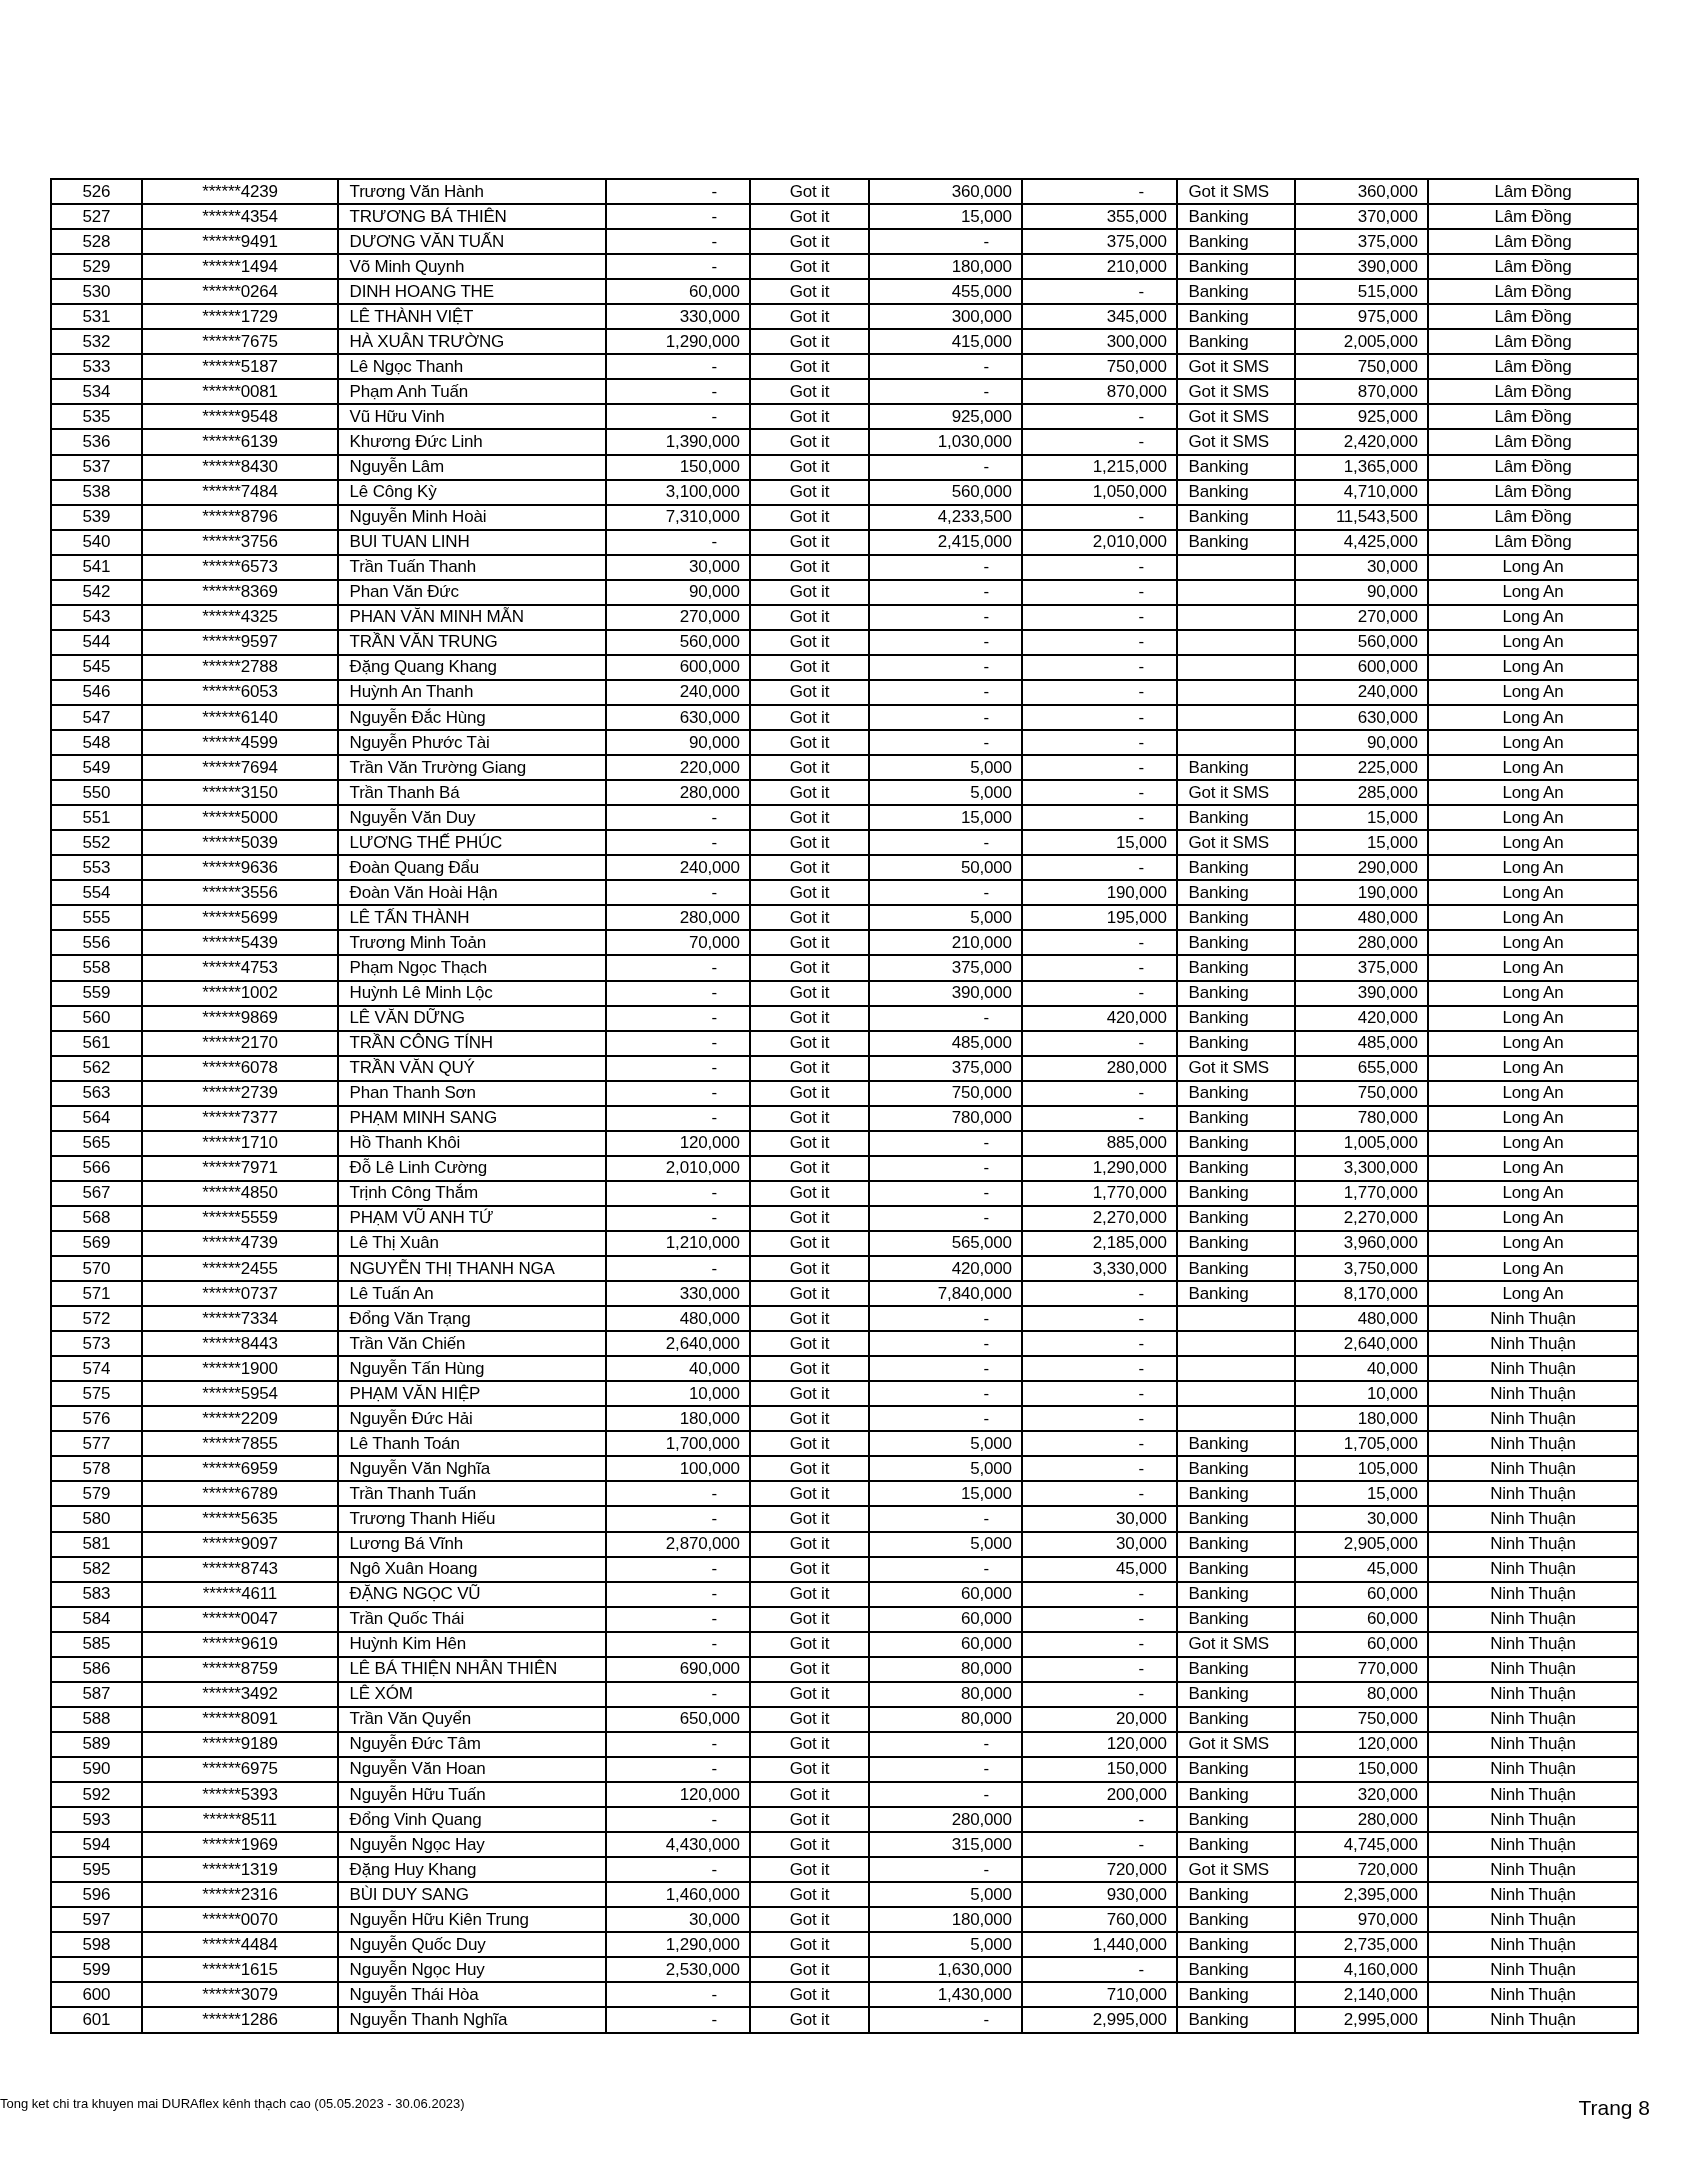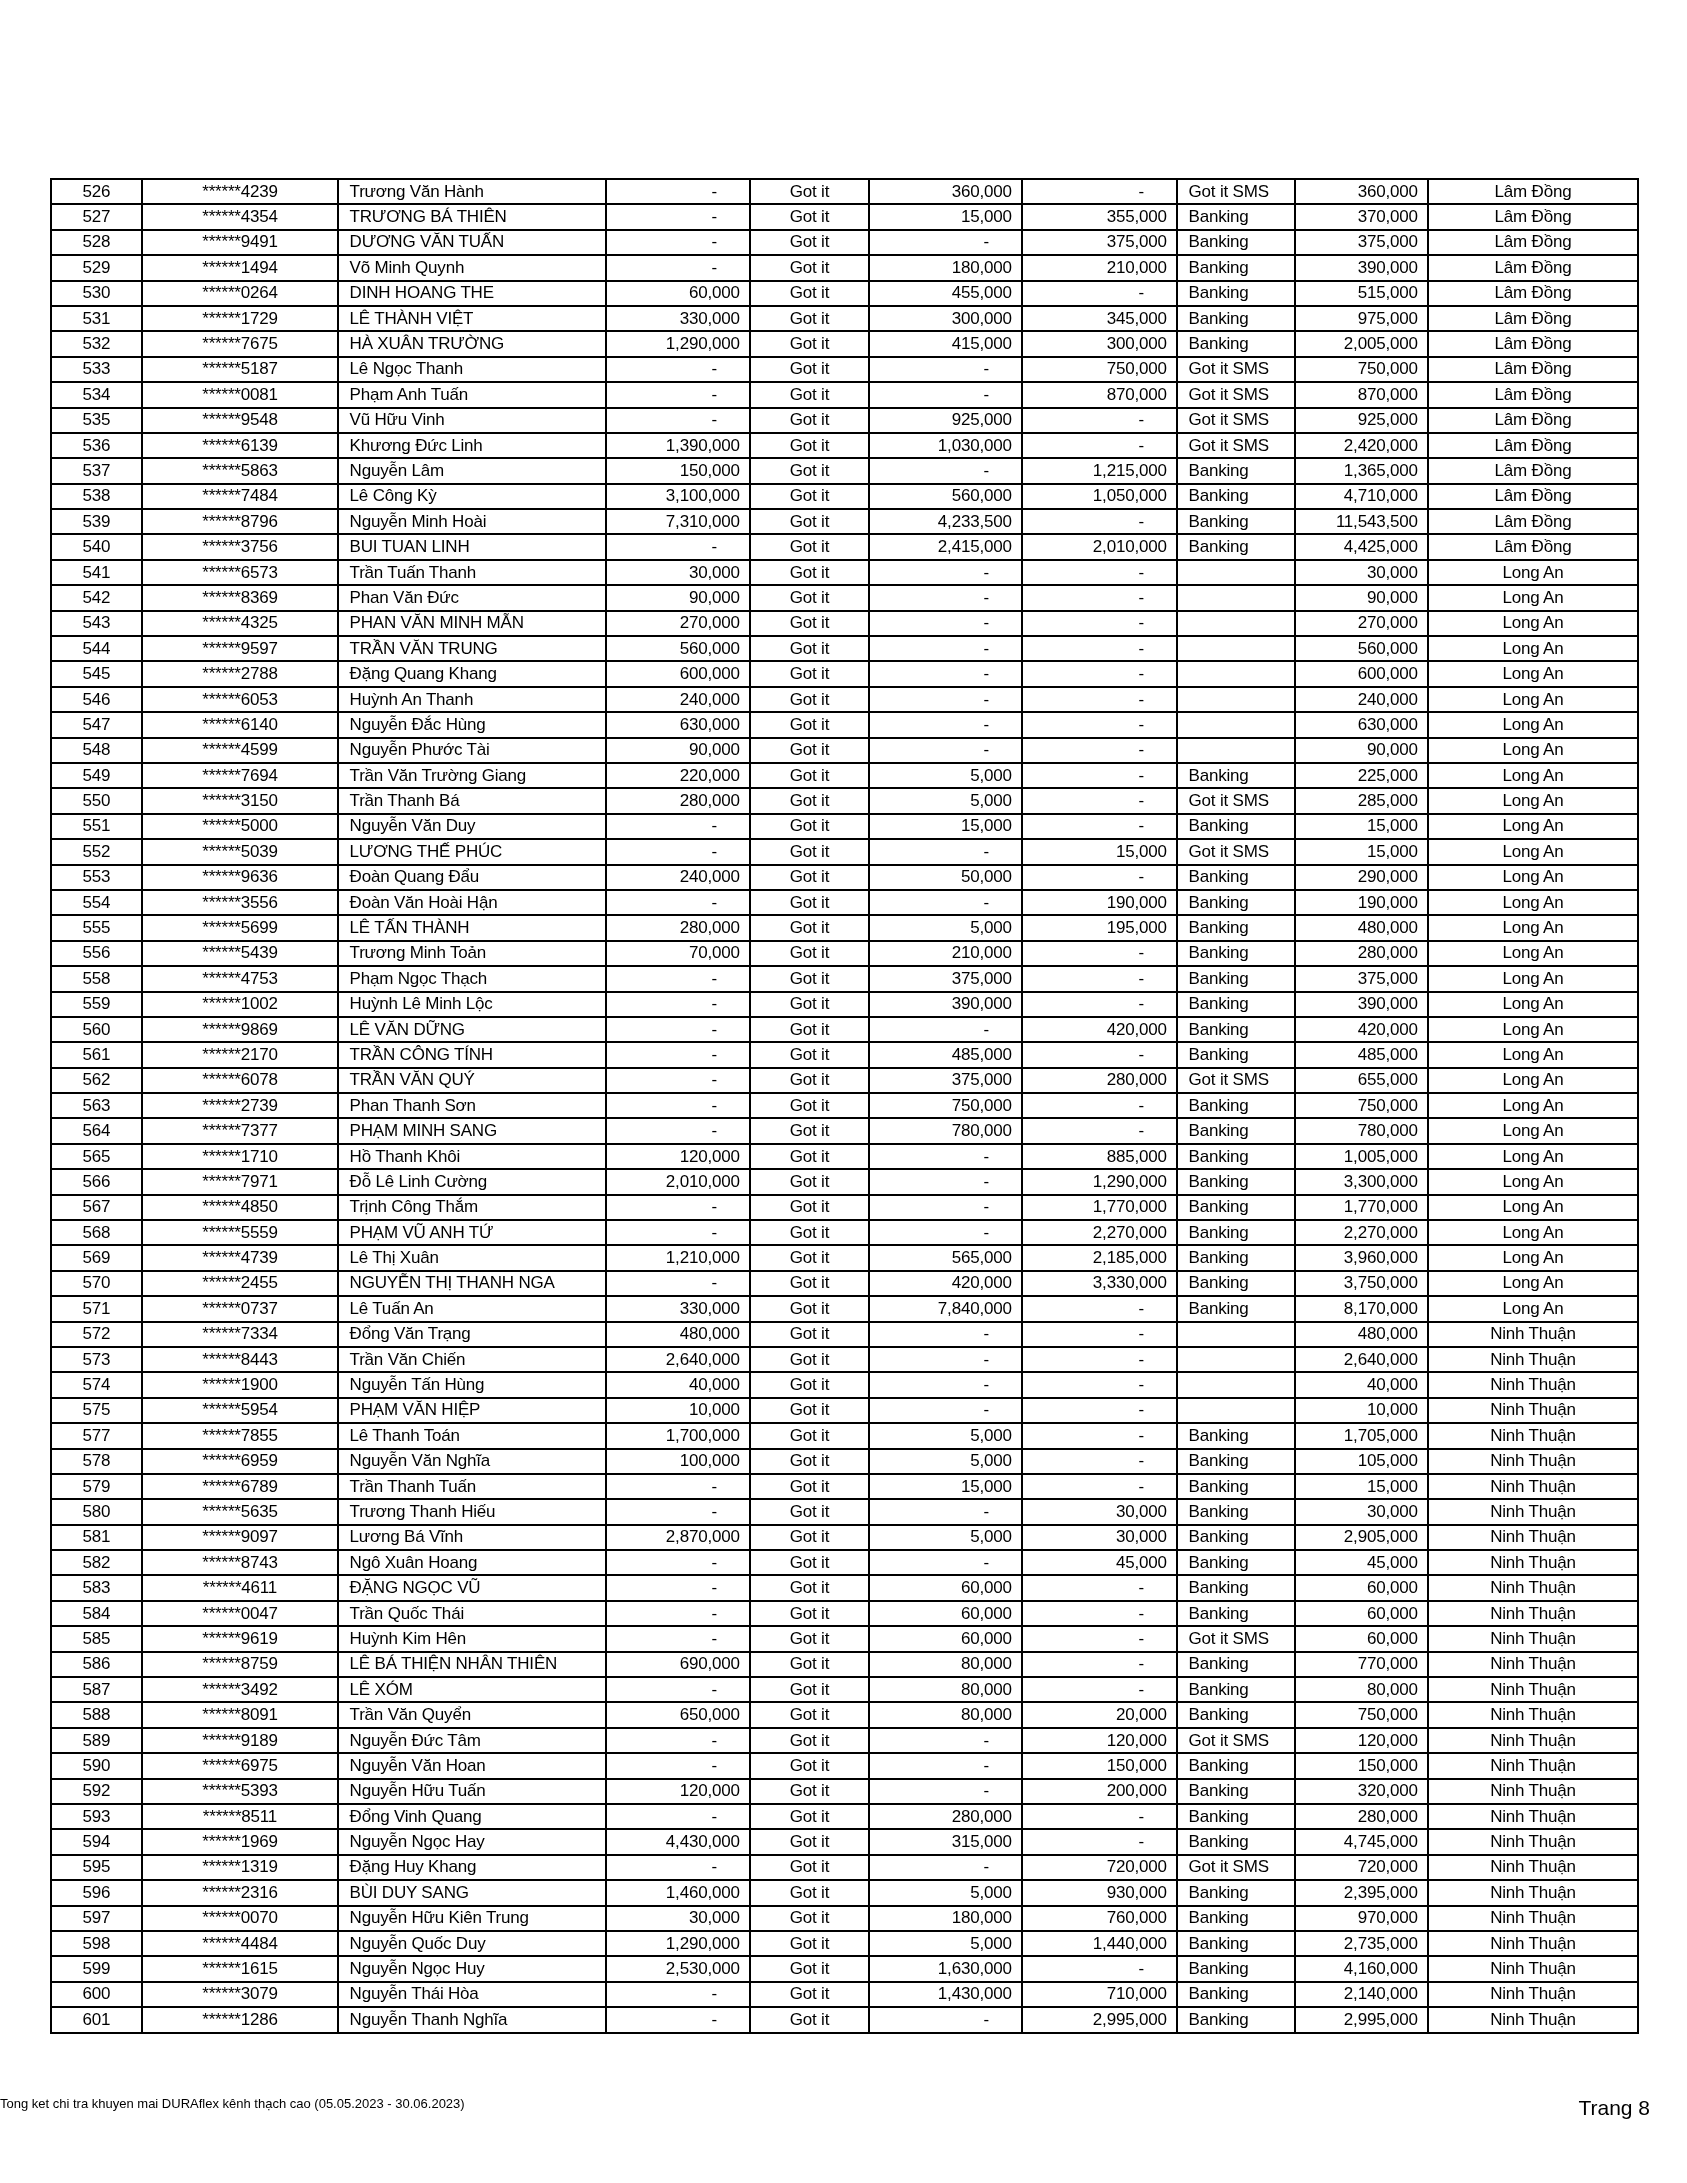--- a/index.html
+++ b/index.html
@@ -188,21 +188,21 @@
         <td class="c-num">1,390,000</td>
         <td class="c-center">Got it</td>
         <td class="c-num">1,030,000</td>
         <td class="c-num dash">-</td>
         <td class="c-left">Got it SMS</td>
         <td class="c-num">2,420,000</td>
         <td class="c-center">Lâm Đồng</td>
       </tr>
       <tr>
         <td class="c-center">537</td>
-        <td class="c-center">******5863</td>
+        <td class="c-center">******8430</td>
         <td class="c-left">Nguyễn Lâm</td>
         <td class="c-num">150,000</td>
         <td class="c-center">Got it</td>
         <td class="c-num dash">-</td>
         <td class="c-num">1,215,000</td>
         <td class="c-left">Banking</td>
         <td class="c-num">1,365,000</td>
         <td class="c-center">Lâm Đồng</td>
       </tr>
       <tr>
@@ -640,20 +640,32 @@
       <tr>
         <td class="c-center">575</td>
         <td class="c-center">******5954</td>
         <td class="c-left">PHẠM VĂN HIỆP</td>
         <td class="c-num">10,000</td>
         <td class="c-center">Got it</td>
         <td class="c-num dash">-</td>
         <td class="c-num dash">-</td>
         <td class="c-left"></td>
         <td class="c-num">10,000</td>
+        <td class="c-center">Ninh Thuận</td>
+      </tr>
+      <tr>
+        <td class="c-center">576</td>
+        <td class="c-center">******2209</td>
+        <td class="c-left">Nguyễn Đức Hải</td>
+        <td class="c-num">180,000</td>
+        <td class="c-center">Got it</td>
+        <td class="c-num dash">-</td>
+        <td class="c-num dash">-</td>
+        <td class="c-left"></td>
+        <td class="c-num">180,000</td>
         <td class="c-center">Ninh Thuận</td>
       </tr>
       <tr>
         <td class="c-center">577</td>
         <td class="c-center">******7855</td>
         <td class="c-left">Lê Thanh Toán</td>
         <td class="c-num">1,700,000</td>
         <td class="c-center">Got it</td>
         <td class="c-num">5,000</td>
         <td class="c-num dash">-</td>

